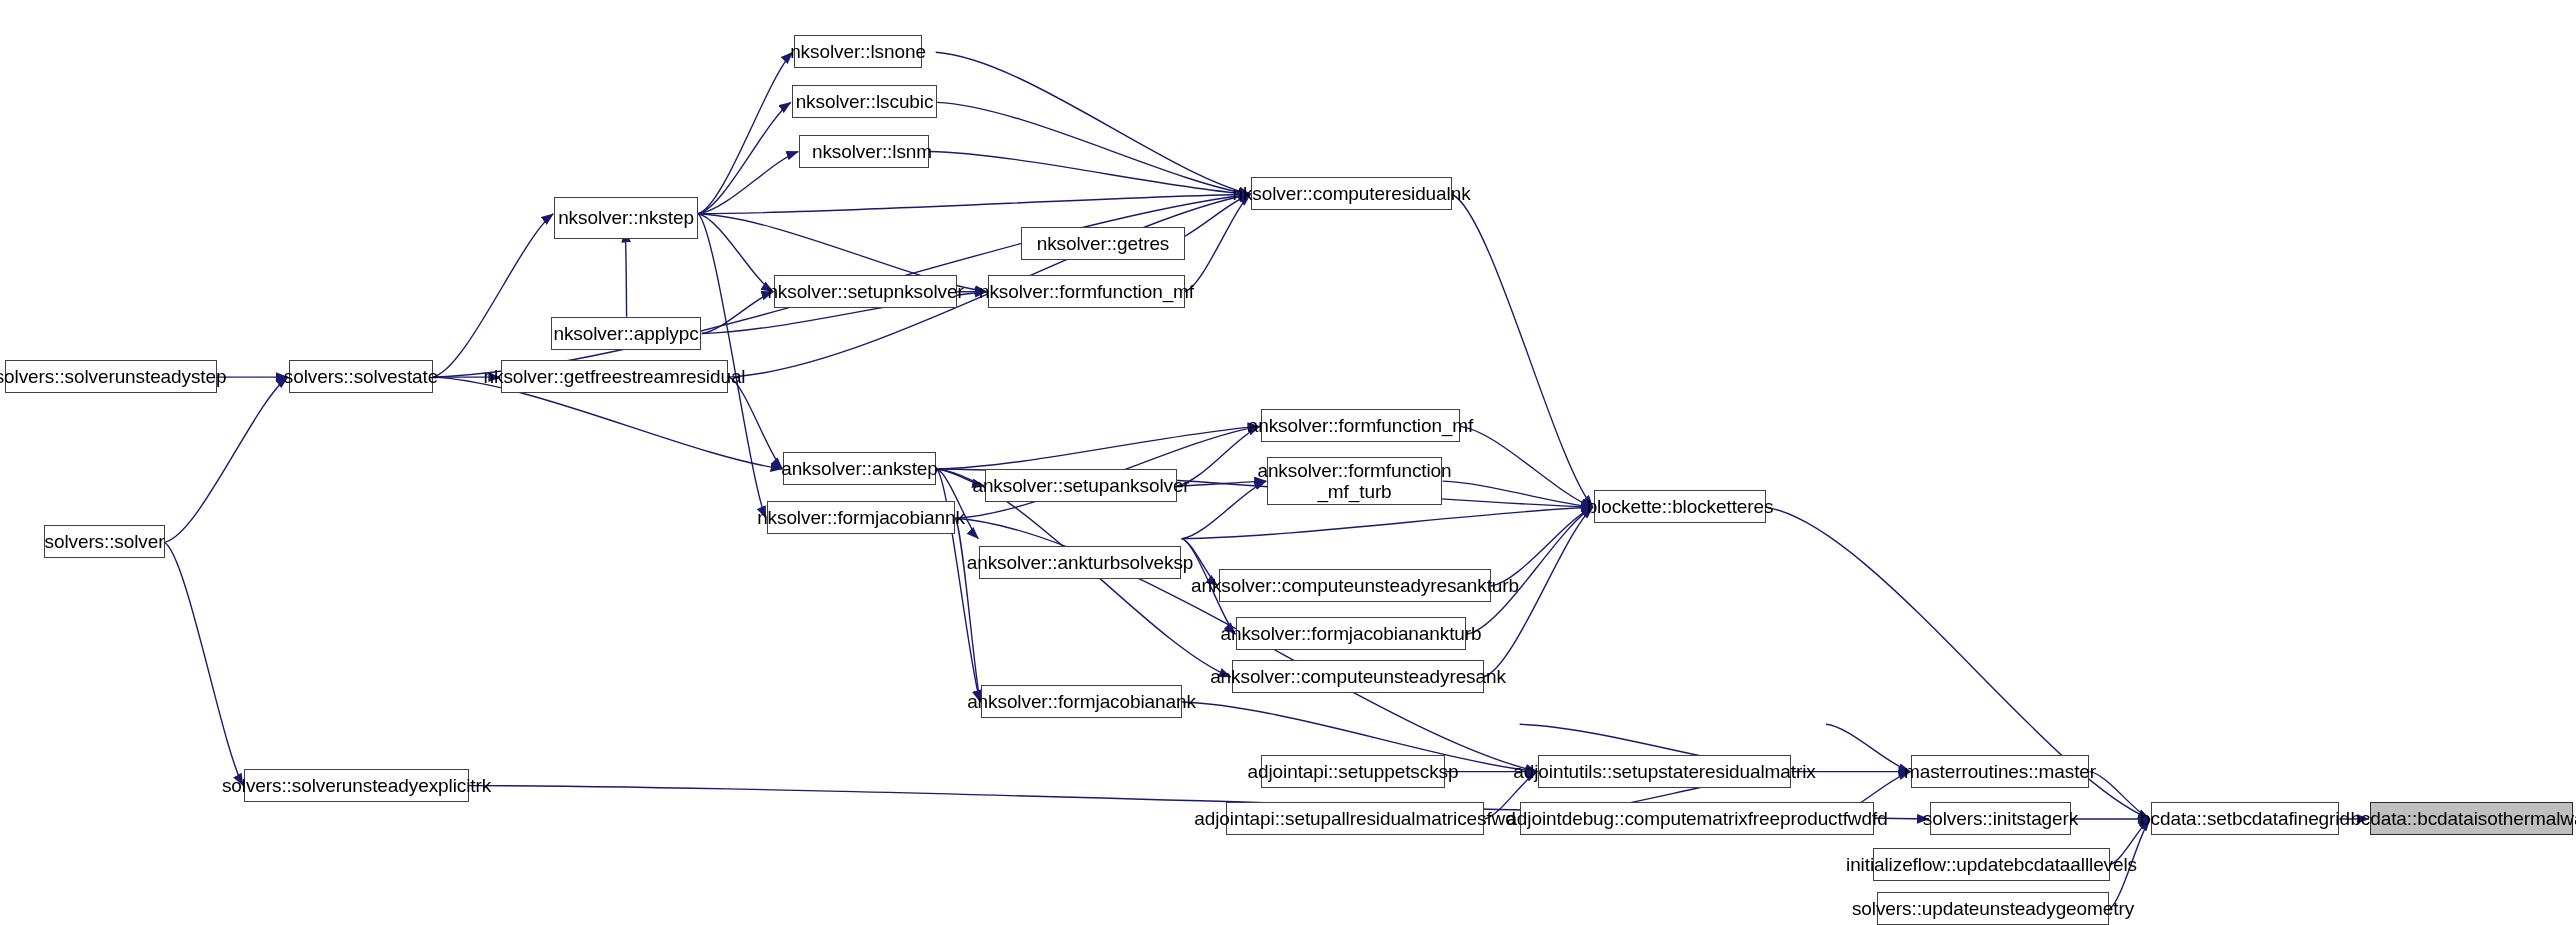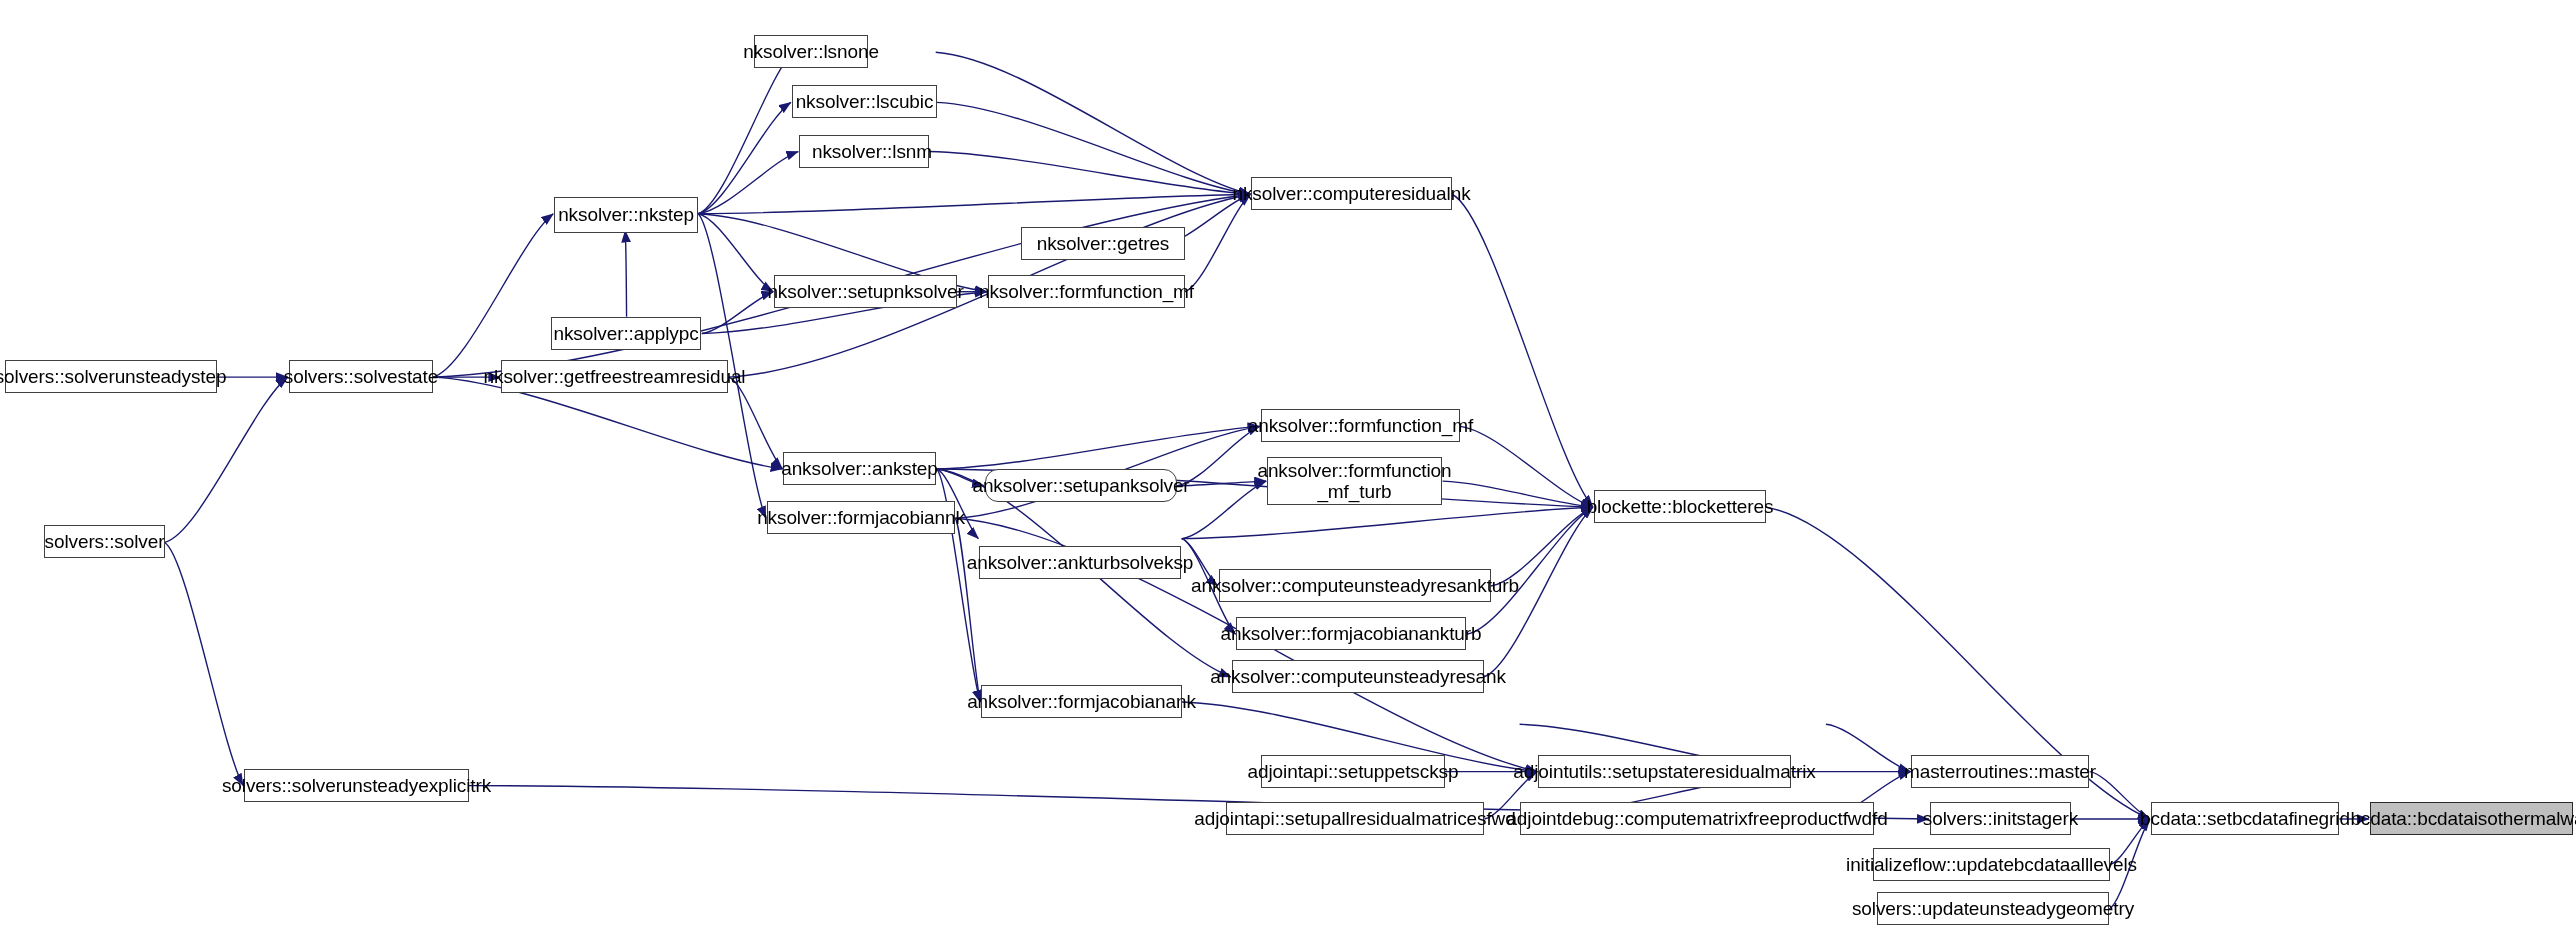--- a/index.html
+++ b/index.html
@@ -128,33 +128,33 @@
         <path d="M 2272.0 979.0 C 2284.6 974.6, 2304.4 897.0, 2316.0 882.0" fill="none" stroke="#191970" stroke-width="1.5" marker-end="url(#arrowhead)"></path>
         <path d="M 505.0 846.0 C 945.7 847.6, 1638.3 876.4, 2078.0 882.0" fill="none" stroke="#191970" stroke-width="1.5" marker-end="url(#arrowhead)"></path>
         <path d="M 2520.0 882.0 C 2529.2 882.0, 2543.8 882.0, 2552.0 882.0" fill="none" stroke="#191970" stroke-width="1.5" marker-end="url(#arrowhead)"></path>
       </g>
   </svg>
   <div id="node-layer">
       <div class="node" style="left: 4.6px; top: 360px; width: 212px; height: 33px;"><span class="node-label">solvers::solverunsteadystep</span></div>
       <div class="node" style="left: 289px; top: 360px; width: 144px; height: 33px;"><span class="node-label">solvers::solvestate</span></div>
       <div class="node" style="left: 44px; top: 525px; width: 121px; height: 33px;"><span class="node-label">solvers::solver</span></div>
       <div class="node" style="left: 244px; top: 769px; width: 225px; height: 33px;"><span class="node-label">solvers::solverunsteadyexplicitrk</span></div>
-      <div class="node" style="left: 554px; top: 197px; width: 144px; height: 36px;"><span class="node-label">nksolver::nkstep</span></div>
+      <div class="node" style="left: 554px; top: 197px; width: 144px; height: 42px;"><span class="node-label">nksolver::nkstep</span></div>
       <div class="node" style="left: 551px; top: 317px; width: 150px; height: 33px;"><span class="node-label">nksolver::applypc</span></div>
       <div class="node" style="left: 501px; top: 360px; width: 227px; height: 33px;"><span class="node-label">nksolver::getfreestreamresidual</span></div>
-      <div class="node" style="left: 754px; top: 35px; width: 114px; height: 33px;"><span class="node-label">nksolver::lsnone</span></div>
+      <div class="node" style="left: 794px; top: 35px; width: 128px; height: 33px;"><span class="node-label">nksolver::lsnone</span></div>
       <div class="node" style="left: 792px; top: 85px; width: 145px; height: 33px;"><span class="node-label">nksolver::lscubic</span></div>
       <div class="node" style="left: 799px; top: 135px; width: 130px; height: 33px; padding-left: 16px;"><span class="node-label">nksolver::lsnm</span></div>
       <div class="node" style="left: 774px; top: 275px; width: 183px; height: 33px;"><span class="node-label">nksolver::setupnksolver</span></div>
       <div class="node" style="left: 1021px; top: 227px; width: 164px; height: 33px;"><span class="node-label">nksolver::getres</span></div>
       <div class="node" style="left: 988px; top: 275px; width: 197px; height: 33px;"><span class="node-label">nksolver::formfunction_mf</span></div>
       <div class="node" style="left: 1251px; top: 177px; width: 201px; height: 33px;"><span class="node-label">nksolver::computeresidualnk</span></div>
       <div class="node" style="left: 783px; top: 452px; width: 153px; height: 33px;"><span class="node-label">anksolver::ankstep</span></div>
       <div class="node" style="left: 767px; top: 501px; width: 188px; height: 33px;"><span class="node-label">nksolver::formjacobiannk</span></div>
-      <div class="node" style="left: 985px; top: 469px; width: 192px; height: 33px; border-radius: 13px;"><span class="node-label">anksolver::setupanksolver</span></div>
+      <div class="node" style="left: 985px; top: 469px; width: 192px; height: 33px;"><span class="node-label">anksolver::setupanksolver</span></div>
       <div class="node" style="left: 1261px; top: 409px; width: 199px; height: 33px;"><span class="node-label">anksolver::formfunction_mf</span></div>
       <div class="node" style="left: 1267px; top: 457px; width: 175px; height: 48px;"><span class="node-label">anksolver::formfunction
 _mf_turb</span></div>
       <div class="node" style="left: 979px; top: 522px; width: 202px; height: 33px; margin-top: 24px;"><span class="node-label">anksolver::ankturbsolveksp</span></div>
       <div class="node" style="left: 1219px; top: 569px; width: 272px; height: 33px;"><span class="node-label">anksolver::computeunsteadyresankturb</span></div>
       <div class="node" style="left: 1236px; top: 617px; width: 230px; height: 33px;"><span class="node-label">anksolver::formjacobianankturb</span></div>
       <div class="node" style="left: 1232px; top: 660px; width: 252px; height: 33px;"><span class="node-label">anksolver::computeunsteadyresank</span></div>
       <div class="node" style="left: 981px; top: 685px; width: 201px; height: 33px;"><span class="node-label">anksolver::formjacobianank</span></div>
       <div class="node" style="left: 1594px; top: 490px; width: 172px; height: 33px;"><span class="node-label">blockette::blocketteres</span></div>
       <div class="node" style="left: 1261px; top: 755px; width: 184px; height: 33px;"><span class="node-label">adjointapi::setuppetscksp</span></div>

